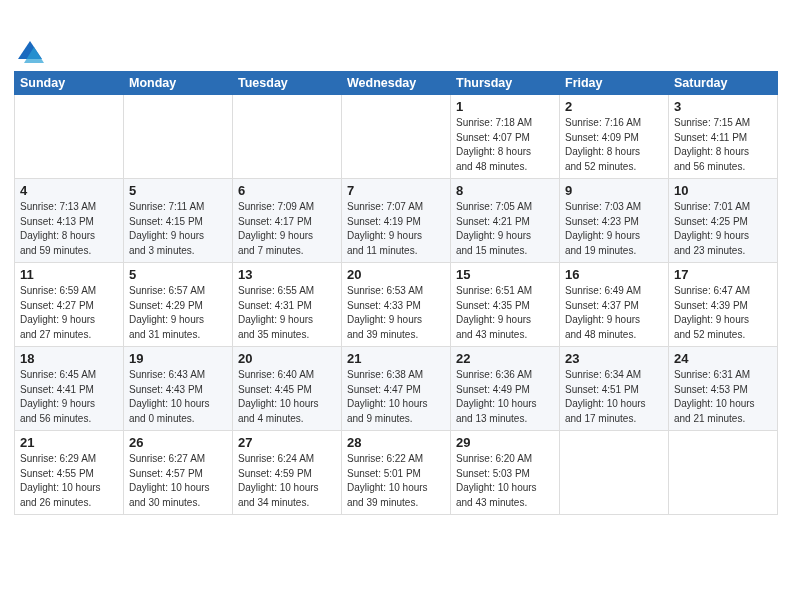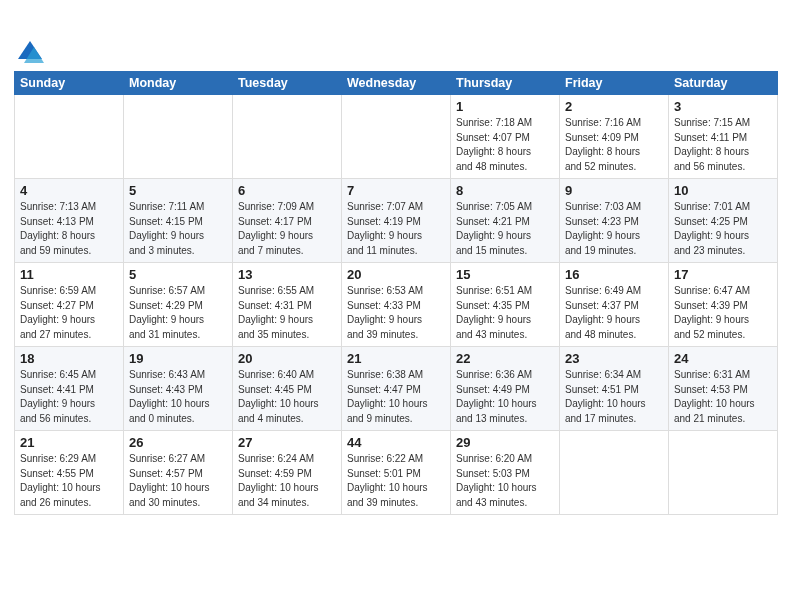--- a/index.html
+++ b/index.html
@@ -254,21 +254,21 @@
           </td>
           <td>
             <span class="day-number">26</span>
             <div class="day-info">Sunrise: 6:27 AM<br>Sunset: 4:57 PM<br>Daylight: 10 hours<br>and 30 minutes.</div>
           </td>
           <td>
             <span class="day-number">27</span>
             <div class="day-info">Sunrise: 6:24 AM<br>Sunset: 4:59 PM<br>Daylight: 10 hours<br>and 34 minutes.</div>
           </td>
           <td>
-            <span class="day-number">44</span>
+            <span class="day-number">28</span>
             <div class="day-info">Sunrise: 6:22 AM<br>Sunset: 5:01 PM<br>Daylight: 10 hours<br>and 39 minutes.</div>
           </td>
           <td>
             <span class="day-number">29</span>
             <div class="day-info">Sunrise: 6:20 AM<br>Sunset: 5:03 PM<br>Daylight: 10 hours<br>and 43 minutes.</div>
           </td>
           <td class="empty-cell"></td>
           <td class="empty-cell"></td>
         </tr>
       </tbody>

